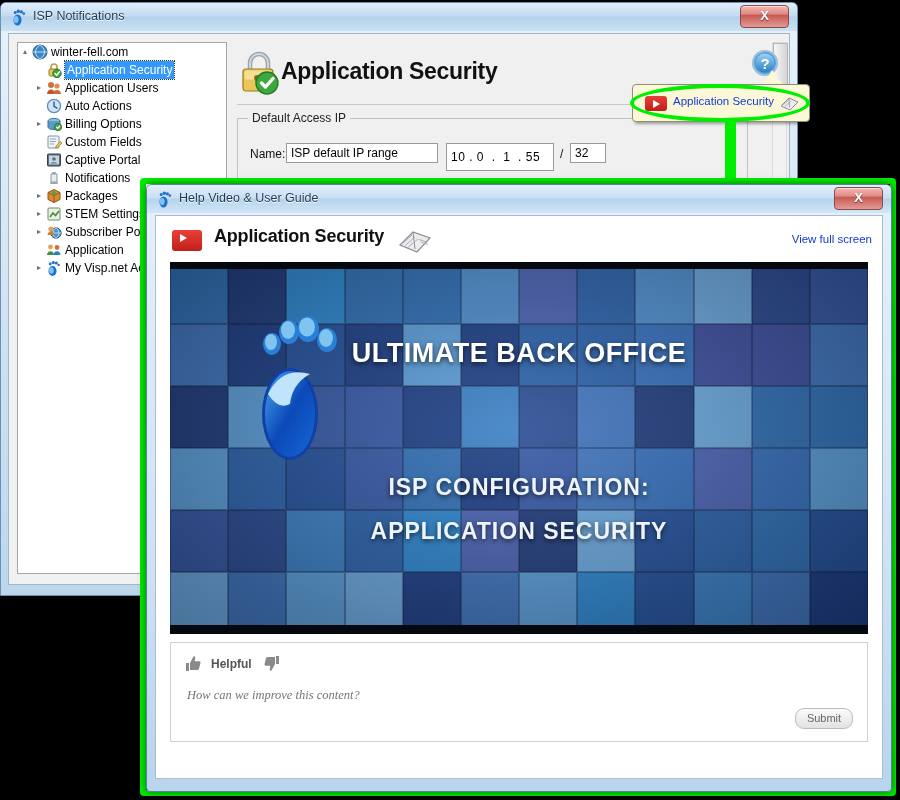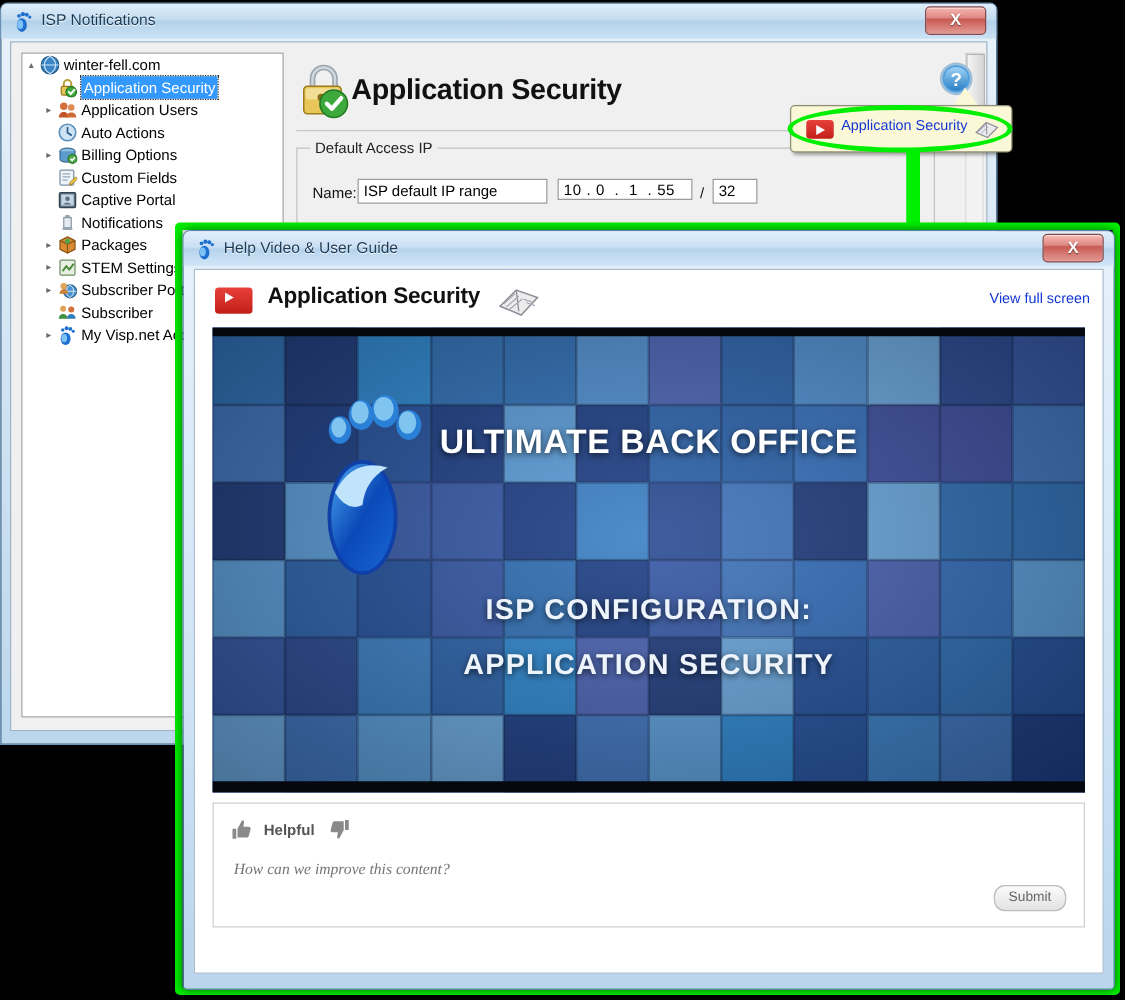--- a/index.html
+++ b/index.html
@@ -259,21 +259,21 @@
             </svg>
             <span class="tree-label" style="left: 47px;">Subscriber Portal</span>
           </div>
           <div class="tree-row">
             <svg class="tree-ico" viewBox="0 0 16 16" style="left: 28px;">
               <circle cx="4.5" cy="5" r="2.4" fill="#e0a35a"></circle>
               <path d="M1 13c0-2.4 1.6-3.8 3.5-3.8S8 10.6 8 13z" fill="#3f8f3f"></path>
               <circle cx="11" cy="5.5" r="2.4" fill="#d4703b"></circle>
               <path d="M7.5 13c0-2.4 1.6-3.8 3.5-3.8s3.5 1.4 3.5 3.8z" fill="#2f7fbf"></path>
             </svg>
-            <span class="tree-label" style="left: 47px;">Subscriber</span>
+            <span class="tree-label" style="left: 47px;">Application</span>
           </div>
           <div class="tree-row">
             <span class="tree-arrow" style="left: 16px;">▸</span>
             <svg class="tree-ico" viewBox="0 0 16 16" style="left: 28px;">
               <ellipse cx="6.5" cy="11" rx="4" ry="5" fill="#1d6fd0"></ellipse>
               <ellipse cx="5.4" cy="10.5" rx="2.3" ry="3.3" fill="#7fc3f5"></ellipse>
               <circle cx="4.2" cy="4" r="1.4" fill="#1d6fd0"></circle>
               <circle cx="7.3" cy="2.6" r="1.6" fill="#1d6fd0"></circle>
               <circle cx="10.3" cy="3.1" r="1.5" fill="#1d6fd0"></circle>
               <circle cx="12.6" cy="4.9" r="1.2" fill="#1d6fd0"></circle>
@@ -296,21 +296,21 @@
           <path d="M24.5 33 l4 4 l7.5 -8.5" fill="none" stroke="#fff" stroke-width="3.4" stroke-linecap="round" stroke-linejoin="round"></path>
         </svg>
         <div id="page-title">Application Security</div>
         <div id="head-rule"></div>
       </div>
 
       <div class="groupbox">
         <div class="group-legend">Default Access IP</div>
         <div class="fld-label" style="left:12px;top:28px">Name:</div>
         <input class="txtbox" style="left: 48px; top: 24px; width: 152px; height: 20px;" value="ISP default IP range">
-        <input class="txtbox ipbox" style="left: 208px; top: 24px; width: 108px; height: 17px;" value="10 . 0  .  1  . 55">
+        <input class="txtbox ipbox" style="left: 208px; top: 24px; width: 108px; height: 28px;" value="10 . 0  .  1  . 55">
         <div class="fld-label" style="left:322px;top:28px">/</div>
         <input class="txtbox" style="left: 332px; top: 24px; width: 36px; height: 20px;" value="32">
       </div>
     </div>
 
     <div id="main-vscroll">
       <div class="thumb"></div>
     </div>
   </div>
 

